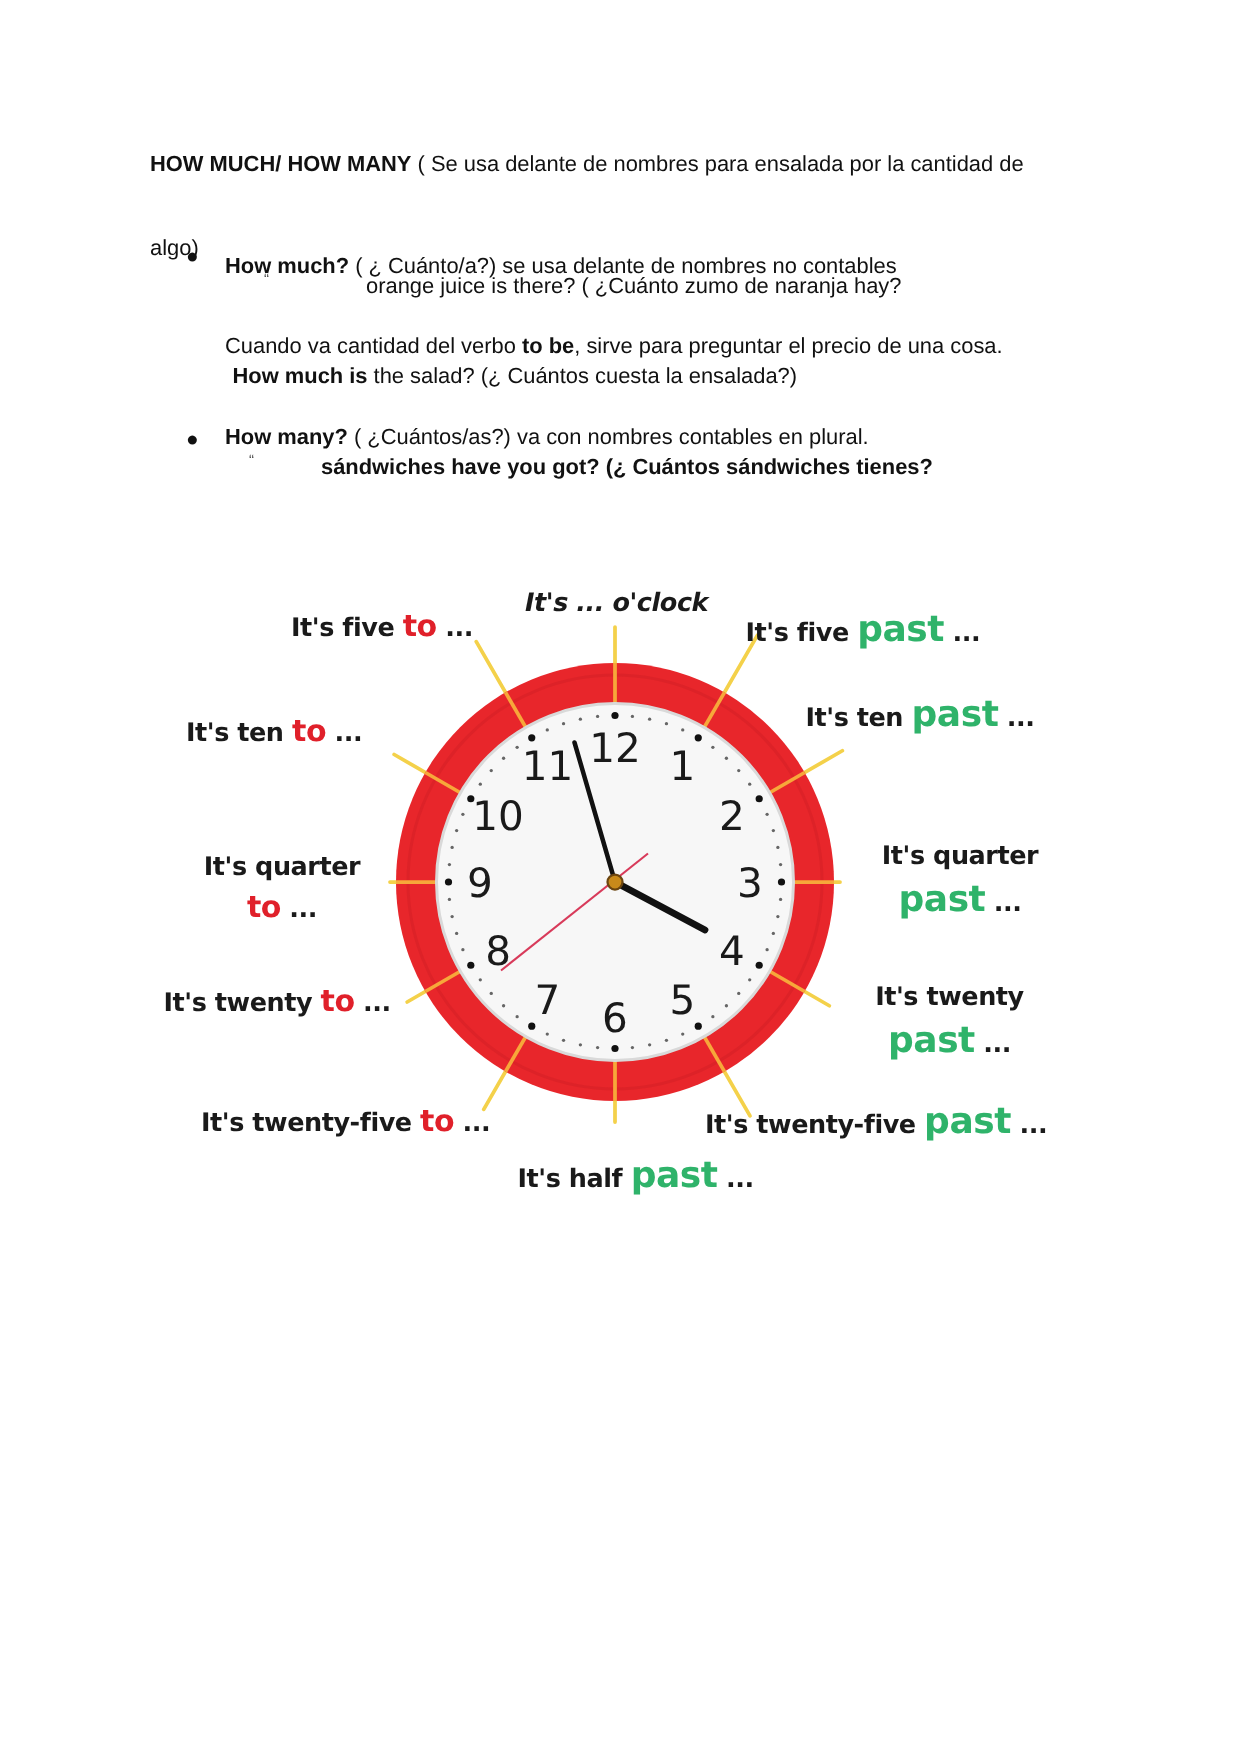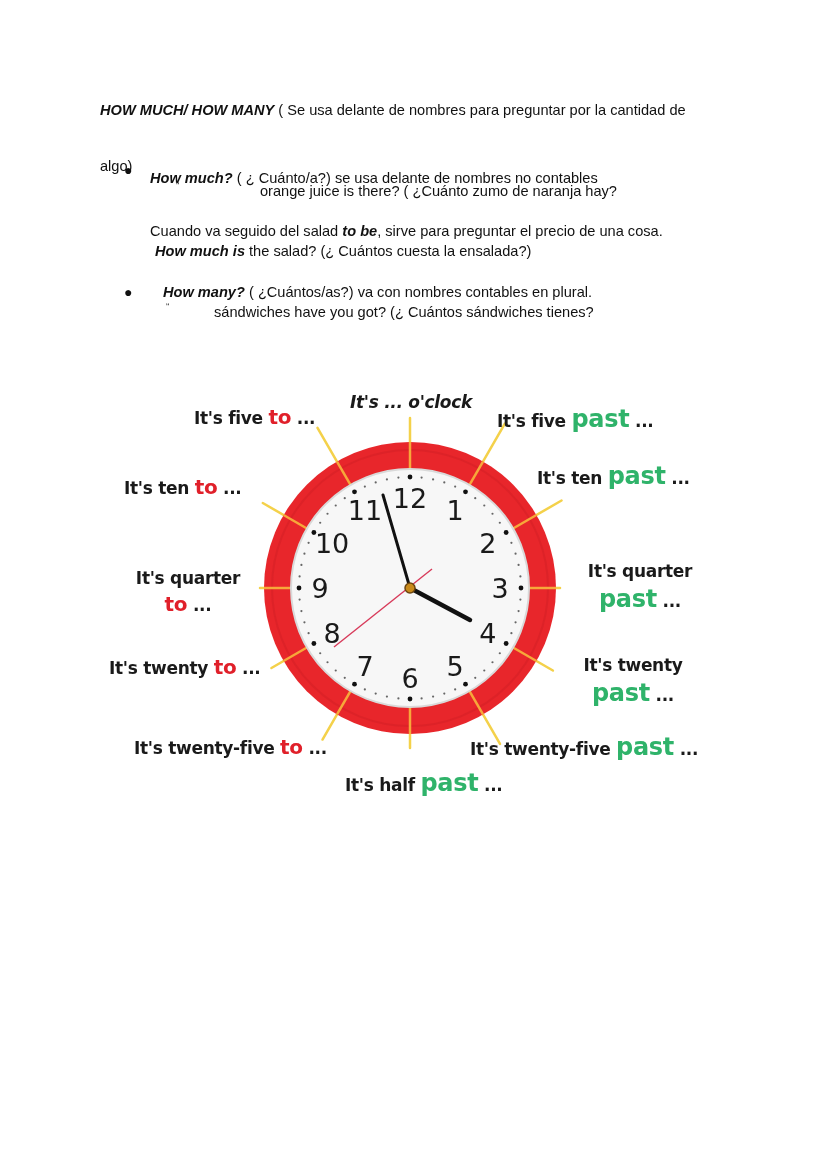--- a/index.html
+++ b/index.html
@@ -1,56 +1,56 @@
 <!DOCTYPE html>
 <html><head>
   <meta charset="utf-8">
   <style>
     html, body { margin: 0; padding: 0; background: #ffffff; }
     body { width: 828px; height: 1169px; position: relative; overflow: hidden;
            font-family: "Liberation Sans", sans-serif; color: #111; }
     .txt { position: absolute; font-size: 14.6px; line-height: 18px; white-space: nowrap; }
-    b { font-weight: bold; font-style: italic; }
+    b { font-weight: bold; }
     .bullet { position: absolute; font-size: 14px; }
     .quote { position: absolute; font-size: 10px; color: #555; }
     #clock-figure { position: absolute; left: 100px; top: 385px; width: 620px; height: 420px; }
     #clock-svg { position: absolute; left: 0; top: 0; }
     .lbl { position: absolute; font-family: "DejaVu Sans", sans-serif; font-weight: bold;
            font-size: 17px; color: #1a1a1a; white-space: nowrap; letter-spacing: -0.3px; }
     .lbl .to { color: #e0202a; font-size: 20px; }
     .lbl .past { color: #2fb36a; font-size: 24px; }
   </style>
 </head>
 <body>
 
 <div class="txt" style="left:100px; top:101px;">
-  <b>HOW MUCH/ HOW MANY</b><span> ( Se usa delante de nombres para preguntar por la cantidad de</span>
+  <b>HOW MUCH/ HOW MANY</b><span> ( Se usa delante de nombres para ensalada por la cantidad de</span>
 </div>
 <div class="txt" style="left:100px; top:133px;margin-top:24px;">algo)</div>
 
 <span class="bullet" style="left:124px; top:162px;">●</span>
 <div class="txt" style="left:150px; top:169px;">
   <b>How much?</b><span> ( ¿ Cuánto/a?) se usa delante de nombres no contables</span>
 </div>
 <span class="quote" style="left:176px; top:181px;">“</span>
-<div class="txt" style="left:244px; top:182px;margin-left:16px;">orange juice is there? ( ¿Cuánto zumo de naranja hay?</div>
+<div class="txt" style="left:244px; top:182px;">orange juice is there? ( ¿Cuánto zumo de naranja hay?</div>
 
 <div class="txt" style="left:150px; top:222px;">
-  <span>Cuando va seguido del salad </span><b>to be</b><span>, sirve para preguntar el precio de una cosa.</span>
+  <span>Cuando va cantidad del verbo </span><b>to be</b><span>, sirve para preguntar el precio de una cosa.</span>
 </div>
 <div class="txt" style="left:155px; top:242px;">
   <b>How much is</b><span> the salad? (¿ Cuántos cuesta la ensalada?)</span>
 </div>
 
 <span class="bullet" style="left:124px; top:284px;">●</span>
-<div class="txt" style="left:150px; top:283px;margin-left:13px;">
+<div class="txt" style="left:150px; top:283px;">
   <b>How many?</b><span> ( ¿Cuántos/as?) va con nombres contables en plural.</span>
 </div>
 <span class="quote" style="left:166px; top:302px;">“</span>
-<div class="txt" style="left:214px; top:303px;">sándwiches have you got? (¿ Cuántos sándwiches tienes?</div>
+<div class="txt" style="left:214px; top:303px;font-weight:bold;">sándwiches have you got? (¿ Cuántos sándwiches tienes?</div>
 
 <div id="clock-figure">
   <svg id="clock-svg" width="620" height="420" viewBox="0 0 620 420">
     <g id="rays" stroke="#f4d14a" stroke-width="2.5" stroke-linecap="round">
         <line x1="310" y1="85" x2="310" y2="33"></line>
         <line x1="369" y1="100.80900235343624" x2="405" y2="38.45517328095667"></line>
         <line x1="412.1909976465638" y1="144" x2="461.55444566227675" y2="115.50000000000001"></line>
         <line x1="428" y1="203" x2="460" y2="203"></line>
         <line x1="412.1909976465638" y1="262" x2="452.8941916244324" y2="285.5"></line>
         <line x1="369" y1="305.19099764656374" x2="400" y2="358.88457268119896"></line>

